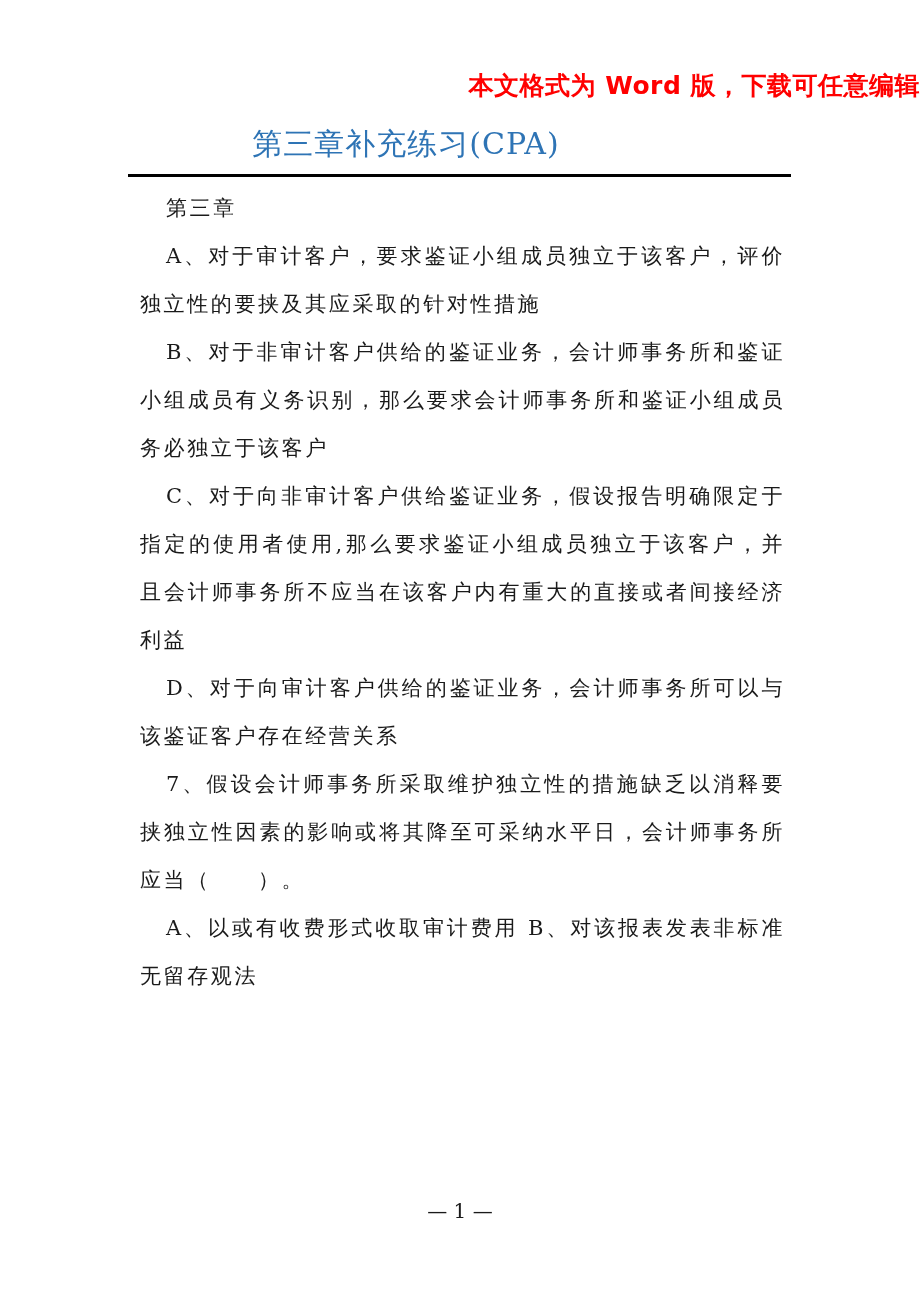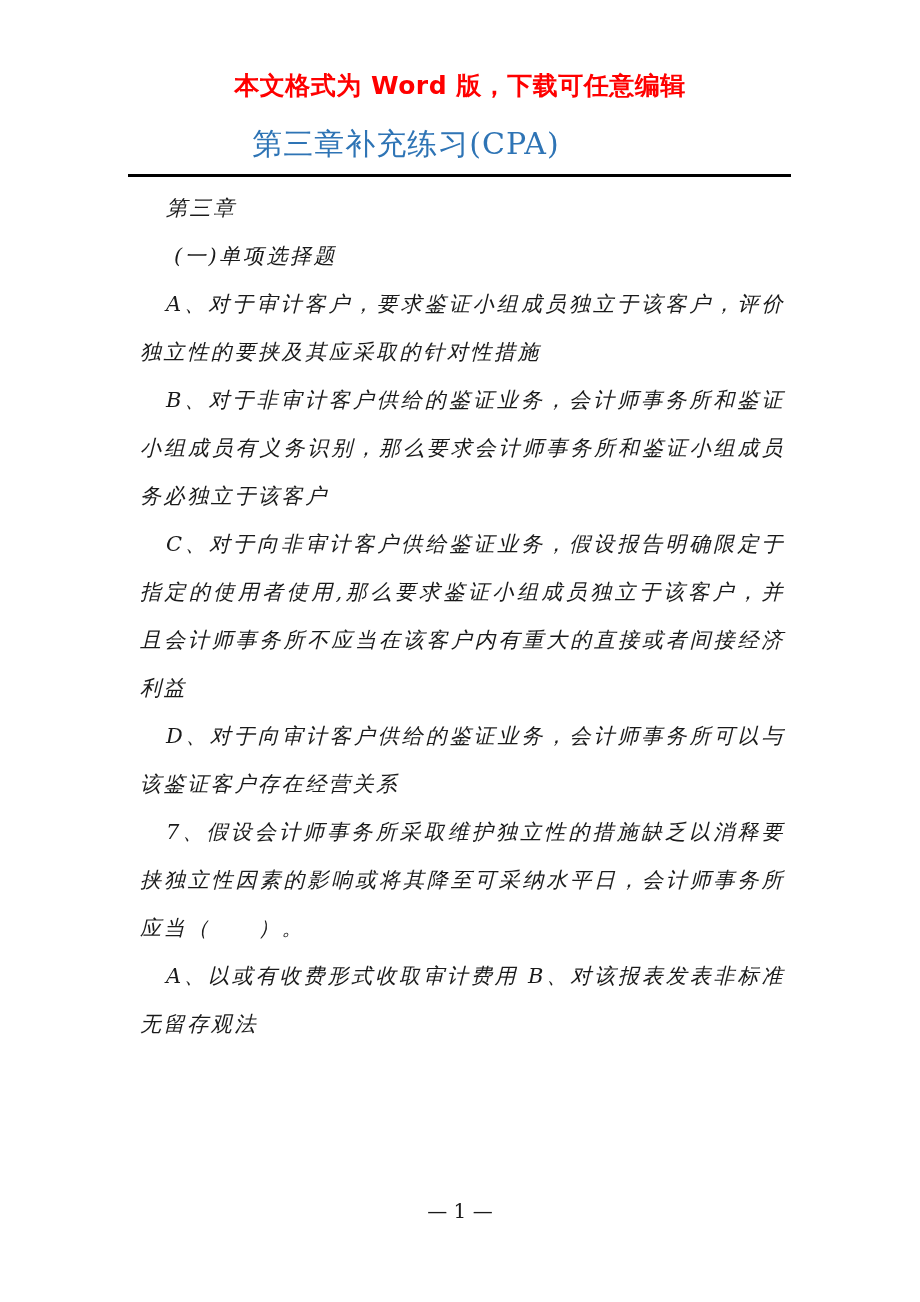--- a/index.html
+++ b/index.html
@@ -13,21 +13,21 @@
       position: relative;
       overflow: hidden;
       font-family: "DejaVu Serif", "Liberation Serif", serif;
       color: #1a1a1a;
     }
     .banner {
       position: absolute;
       top: 68px;
       left: 0;
       width: 920px;
-      text-align: center;
+      text-align: right;
       font-family: "DejaVu Sans", "Liberation Sans", sans-serif;
       font-weight: bold;
       font-size: 25px;
       line-height: 36px;
       color: #ff0000;
       letter-spacing: 0.5px;
     }
     .doc-title {
       position: absolute;
       top: 122px;
@@ -46,21 +46,20 @@
       left: 128px;
       width: 663px;
       height: 3px;
       background: #000000;
     }
     .content {
       position: absolute;
       top: 184px;
       left: 140px;
       width: 645px;
-      font-style: italic;
     }
     .para {
       font-size: 21px;
       line-height: 48px;
       letter-spacing: 2.6px;
       margin: 0;
       text-align: justify;
       text-align-last: left;
     }
     .indent { text-indent: 26px; }
@@ -80,21 +79,20 @@
 <body>
 
 <div class="banner">本文格式为 Word 版，下载可任意编辑</div>
 
 <div class="doc-title">第三章补充练习(CPA)</div>
 
 <div class="divider"></div>
 
 <div class="content">
   <p class="para indent">第三章</p>
-  <p class="para indent-sm">(一)单项选择题</p>
   <p class="para indent">A、对于审计客户，要求鉴证小组成员独立于该客户，评价独立性的要挟及其应采取的针对性措施</p>
   <p class="para indent">B、对于非审计客户供给的鉴证业务，会计师事务所和鉴证小组成员有义务识别，那么要求会计师事务所和鉴证小组成员务必独立于该客户</p>
   <p class="para indent">C、对于向非审计客户供给鉴证业务，假设报告明确限定于指定的使用者使用,那么要求鉴证小组成员独立于该客户，并且会计师事务所不应当在该客户内有重大的直接或者间接经济利益</p>
   <p class="para indent">D、对于向审计客户供给的鉴证业务，会计师事务所可以与该鉴证客户存在经营关系</p>
   <p class="para indent">7、假设会计师事务所采取维护独立性的措施缺乏以消释要挟独立性因素的影响或将其降至可采纳水平日，会计师事务所应当（　　）。</p>
   <p class="para indent">A、以或有收费形式收取审计费用 B、对该报表发表非标准无留存观法</p>
 </div>
 
 <div class="footer">— 1 —</div>
 

